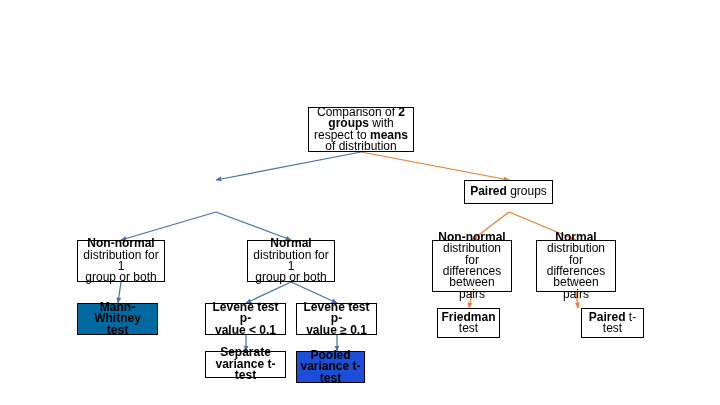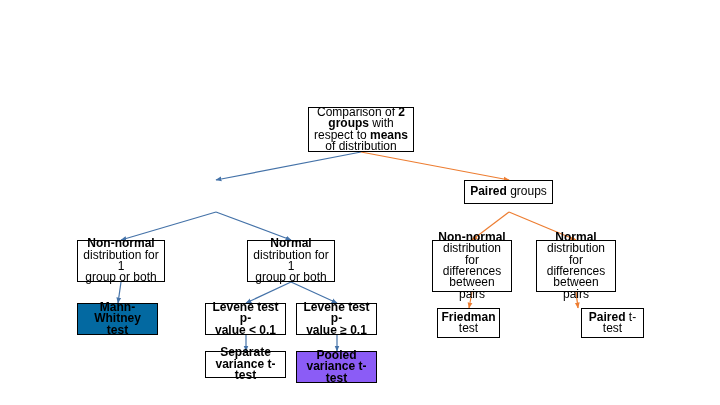--- a/index.html
+++ b/index.html
@@ -107,21 +107,21 @@
 value &lt; 0.1</span></span>
     </div>
     <div class="node" style="left: 296px; top: 303px; width: 81px; height: 32px; border-color: rgb(0, 0, 0); background: rgb(255, 255, 255); color: rgb(0, 0, 0);">
       <span class="txt"><span class="b">Levene test p-
 value ≥ 0.1</span></span>
     </div>
     <div class="node" style="left: 205px; top: 351px; width: 81px; height: 27px; border-color: rgb(0, 0, 0); background: rgb(255, 255, 255); color: rgb(0, 0, 0);">
       <span class="txt"><span class="b">Separate
 variance t-test</span></span>
     </div>
-    <div class="node" style="left: 296px; top: 351px; width: 81px; height: 32px; border-color: rgb(0, 0, 0); background: #8b5cf6; color: rgb(0, 0, 0);">
+    <div class="node" style="left: 296px; top: 351px; width: 69px; height: 32px; border-color: rgb(0, 0, 0); background: #1d4ed8; color: rgb(0, 0, 0);">
       <span class="txt"><span class="b">Pooled
 variance t-test</span></span>
     </div>
     <div class="node" style="left: 437px; top: 308px; width: 63px; height: 30px; border-color: rgb(0, 0, 0); background: rgb(255, 255, 255); color: rgb(0, 0, 0);">
       <span class="txt"><span class="b">Friedman</span><span>
 test</span></span>
     </div>
     <div class="node" style="left: 546px; top: 308px; width: 63px; height: 30px; border-color: rgb(0, 0, 0); background: rgb(255, 255, 255); color: rgb(0, 0, 0); margin-left: 35px;">
       <span class="txt"><span class="b">Paired</span><span> t-
 test</span></span>

